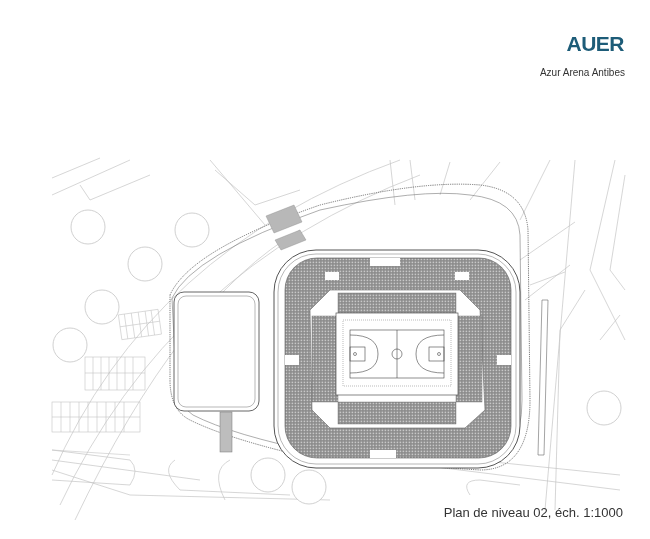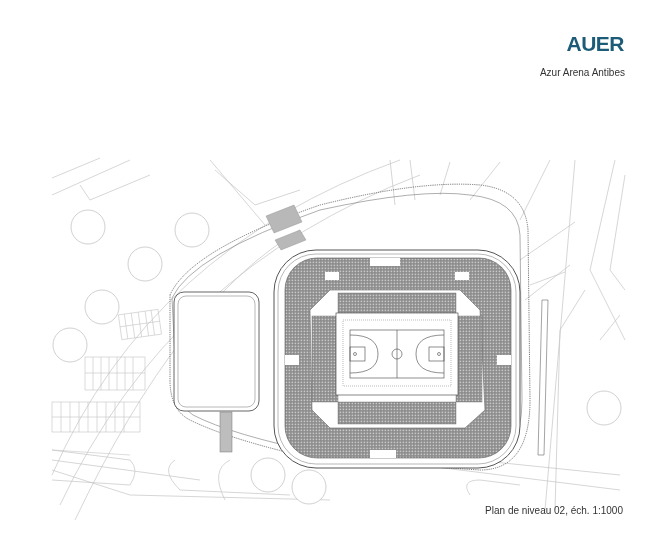--- a/index.html
+++ b/index.html
@@ -1,20 +1,20 @@
 <!DOCTYPE html>
 <html><head>
 <meta charset="utf-8">
 <style>
   html, body { margin:0; padding:0; background:#ffffff; }
   body { width:650px; height:539px; position:relative; overflow:hidden; font-family:"Liberation Sans", sans-serif; }
   .logo { position:absolute; right:26px; top:20px; text-align:right;margin-top:14px; }
   .logo .l1, .logo .l2 { display:block; font-family:"Liberation Sans", sans-serif; font-weight:bold; font-size:21px; line-height:19px; color:#1d5c78; letter-spacing:-0.5px; }
   .project { position:absolute; right:25px; top:67px; font-size:10px; color:#333;text-align:center; }
-  .caption { position:absolute; right:27px; top:505px; font-size:10px; color:#333; }
+  .caption { position:absolute; right:27px; top:505px; font-size:13px; color:#333; }
   svg.plan { position:absolute; left:0; top:0; }
 </style>
 </head>
 <body>
 
 <div class="logo">
   <span class="l1">AUER</span>
 </div>
 <div class="project">Azur Arena Antibes</div>
 

